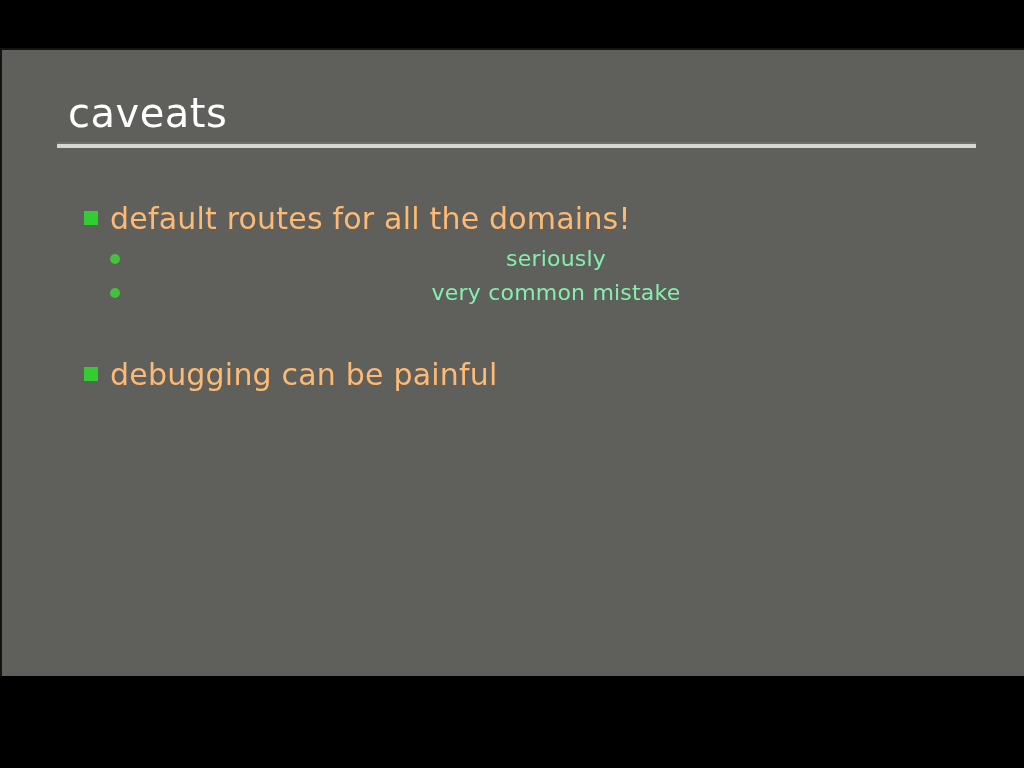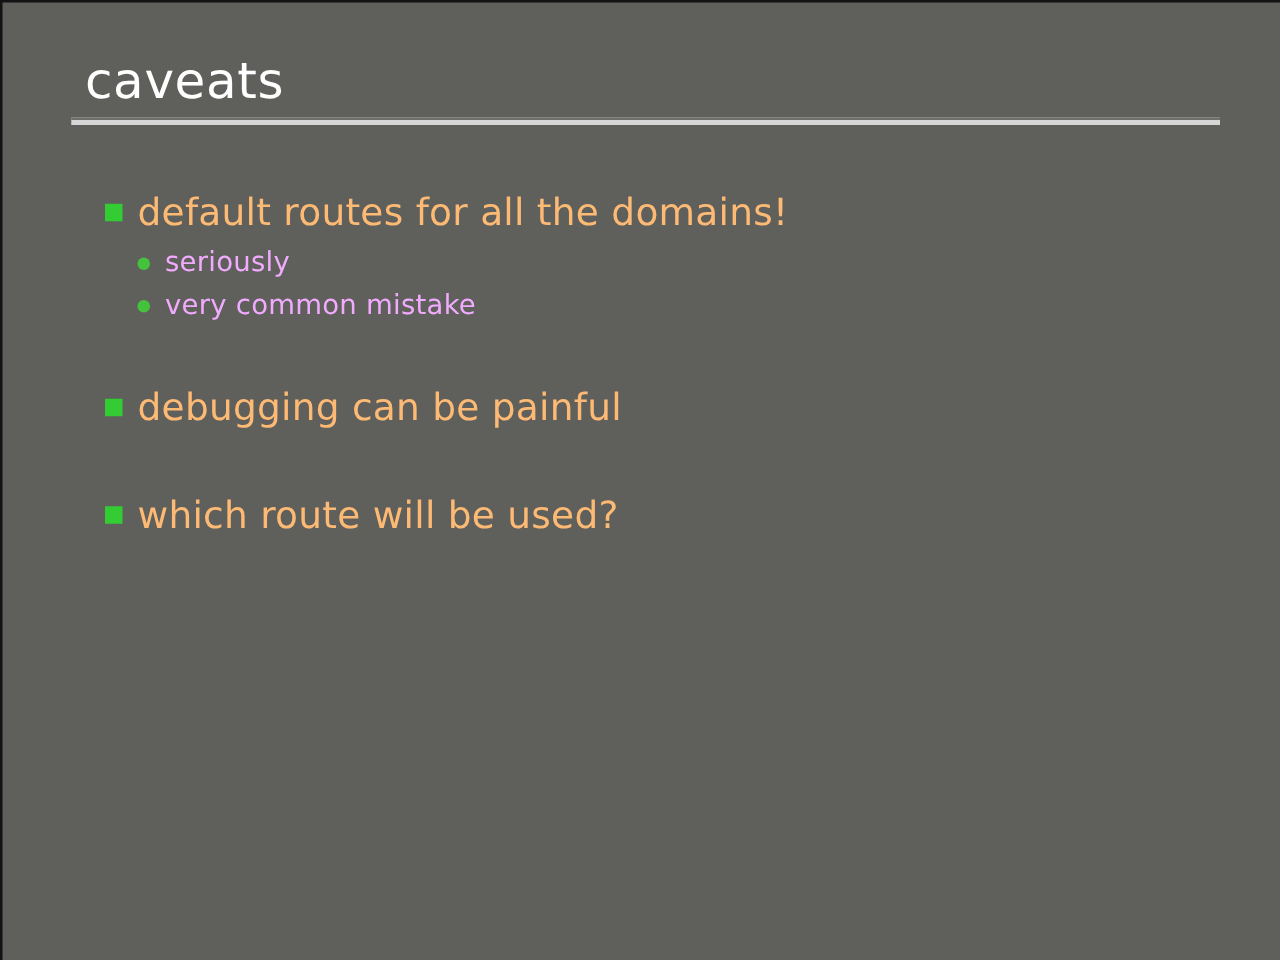--- a/index.html
+++ b/index.html
@@ -5,27 +5,28 @@
 <style>
   html, body {
     margin: 0;
     padding: 0;
     background: #000;
   }
 
   .slide {
     position: relative;
     width: 1024px;
-    height: 768px;
+    height: 628px;
     background: #5f5f5c;
     overflow: hidden;
     font-family: "DejaVu Sans", "Liberation Sans", sans-serif;
     box-sizing: border-box;
     border-top: 2px solid #131313;
     border-left: 2px solid #131313;
+    margin-top: 48px;
   }
 
   
   .title-block {
     position: absolute;
     left: 55px;
     top: 38px;
     width: 919px;
   }
 
@@ -84,24 +85,25 @@
   }
 
   
   .sub-list {
     margin-top: 2px;
   }
 
   .l2 {
     position: relative;
     padding-left: 52px;
-    color: #f0abfc;
+    color: #86efac;
     font-size: 22px;
     line-height: 34px;
     letter-spacing: 0.2px;
+    text-align: center;
   }
 
   .l2 .bullet-dot {
     position: absolute;
     left: 30px;
     top: 12px;
     width: 10px;
     height: 10px;
     border-radius: 50%;
     background: #45c23c;
@@ -136,22 +138,16 @@
       </div>
     </div>
 
     <div class="group">
       <div class="l1">
         <span class="bullet-square"></span>
         <span>debugging can be painful</span>
       </div>
     </div>
 
-    <div class="group">
-      <div class="l1">
-        <span class="bullet-square"></span>
-        <span>which route will be used?</span>
-      </div>
-    </div>
 
 
   </div>
 </div>
 
 </body></html>

